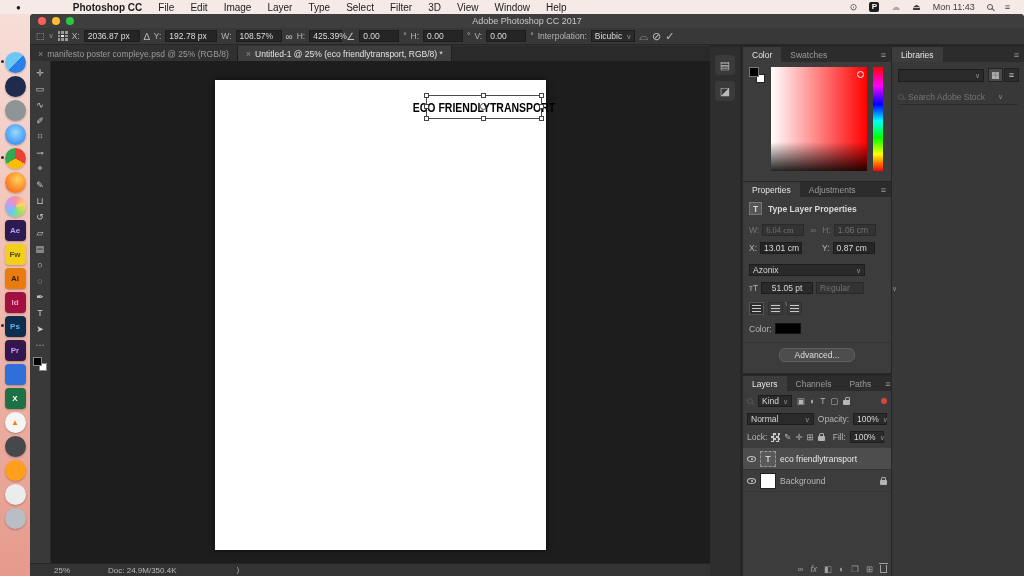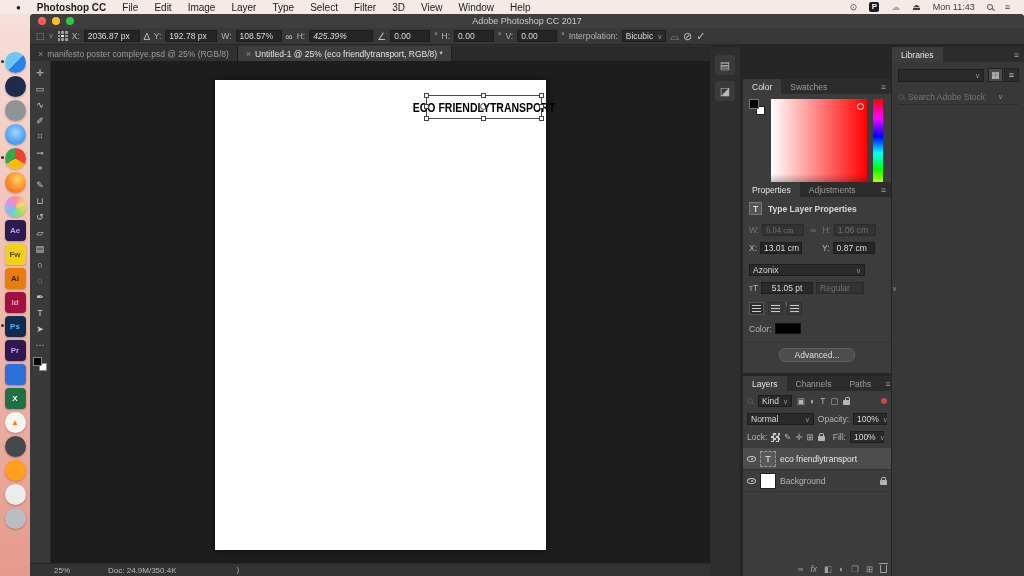--- a/index.html
+++ b/index.html
@@ -3,21 +3,21 @@
 <meta charset="utf-8">
 <style>
   * { margin:0; padding:0; box-sizing:border-box; }
   html,body { width:1024px; height:576px; overflow:hidden; }
   body { font-family:"Liberation Sans", sans-serif; background:linear-gradient(180deg,#f7e0da 0%,#efb9ac 55%,#e59a8c 100%); position:relative; color:#ccc; }
   .abs { position:absolute; }
 
   
   #menubar { left:0; top:0; width:1024px; height:14px; background:#f6eae7; display:flex; align-items:center; font-size:10px; color:#1c1c1c; padding:0 8px; z-index:50; }
   #menubar .mi { padding:0 8px; white-space:nowrap; }
-  #menubar .mi.bold { font-weight:bold; }
+  #menubar .mi.bold { font-weight:bold;margin-left:36px; }
   #menubar .spacer { flex:1; }
   #menubar .stat { padding:0 6px; color:#3c3c3c; font-size:9px; display:flex; align-items:center; }
   .p-badge { display:inline-block; background:#1d1d1f; color:#fff; font-size:8px; font-weight:bold; width:10px; height:10px; line-height:10px; text-align:center; border-radius:2px; }
   .mag { display:inline-block; width:6px; height:6px; border:1.2px solid #555; border-radius:50%; position:relative; }
   .mag::after { content:""; position:absolute; width:4px; height:1.2px; background:#555; transform:rotate(45deg); right:-3px; bottom:-1px; }
 
   
   #dock { left:1px; top:52px; width:28px; display:flex; flex-direction:column; gap:3px; align-items:center; z-index:5; }
   .dock-item { width:21px; height:21px; border-radius:50%; position:relative; box-shadow:0 1px 2px rgba(0,0,0,.25); }
   .dock-item.tile { border-radius:4px; }
@@ -66,21 +66,21 @@
   #paneldock { position:absolute; left:0; top:2px; width:30px; height:529px; background:#2e2e2e; display:flex; flex-direction:column; align-items:center; gap:6px; padding-top:8px; }
   .pd-icon { width:20px; height:20px; background:#3a3a3a; border-radius:3px; color:#bbb; font-size:11px; display:flex; align-items:center; justify-content:center; }
 
   .panel { position:absolute; background:#3c3c3c; }
   .ptabs { height:15px; background:#2c2c2c; display:flex; align-items:stretch; font-size:8.5px; }
   .ptab { padding:0 9px; display:flex; align-items:center; color:#9a9a9a; }
   .ptab.active { background:#3c3c3c; color:#e6e6e6; }
   .pmenu { margin-left:auto; color:#9a9a9a; padding:0 5px; display:flex; align-items:center; font-size:9px; }
 
   
-  #colorpanel { left:33px; top:2px; width:148px; height:134px;margin-top:32px; }
+  #colorpanel { left:33px; top:2px; width:148px; height:134px; }
   #colorfield { position:absolute; left:28px; top:20px; width:96px; height:104px; background:linear-gradient(to bottom, rgba(0,0,0,0) 72%, rgba(0,0,0,.85) 100%), linear-gradient(to right,#ffffff,#ff0000); }
   #colormarker { position:absolute; width:7px; height:7px; border:1px solid #fff; border-radius:50%; right:3px; top:4px; }
   #huebar { position:absolute; left:130px; top:20px; width:10px; height:104px; background:linear-gradient(to bottom,#ff0000,#ff00ff 18%,#0000ff 36%,#00ffff 52%,#00ff00 68%,#ffff00 84%,#ff0000); }
   .mini-fgbg { position:absolute; left:6px; top:20px; width:16px; height:16px; }
   .mini-fgbg .b { position:absolute; right:0; bottom:0; width:9px; height:9px; background:#fff; border:1px solid #222; }
   .mini-fgbg .f { position:absolute; left:0; top:0; width:10px; height:10px; background:#000; border:1px solid #777; }
 
   
   #librariespanel { left:182px; top:2px; width:132px; height:529px; background:#383838; }
   #lib-dd { position:absolute; left:6px; top:22px; width:86px; height:13px; }
@@ -221,21 +221,21 @@
       </span>
     <span>X:</span>
     <span class="field" style="width:56px;">2036.87 px</span>
     <span class="opt-icon">∆</span>
     <span>Y:</span>
     <span class="field" style="width:52px;">192.78 px</span>
     <span>W:</span>
     <span class="field" style="width:46px;">108.57%</span>
     <span class="opt-icon">∞</span>
     <span>H:</span>
-    <span class="field" style="width:64px;font-style:italic;">425.39%</span>
+    <span class="field" style="width:33px;">425.39%</span>
     <span class="opt-icon">∠</span>
     <span class="field" style="width:40px;">0.00</span>
     <span>°</span>
     <span>H:</span>
     <span class="field" style="width:40px;">0.00</span>
     <span>°</span>
     <span>V:</span>
     <span class="field" style="width:40px;">0.00</span>
     <span>°</span>
     <span>Interpolation:</span>

